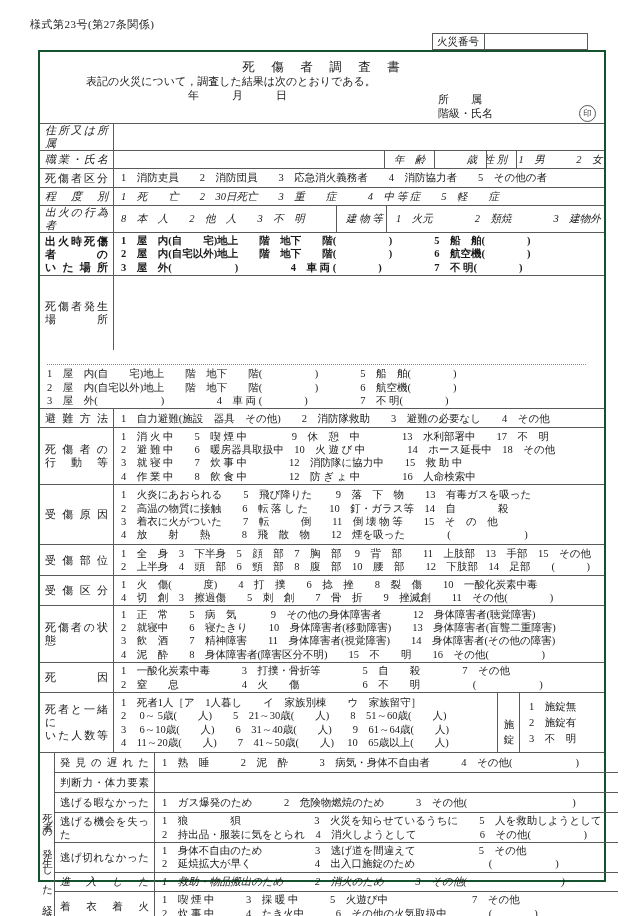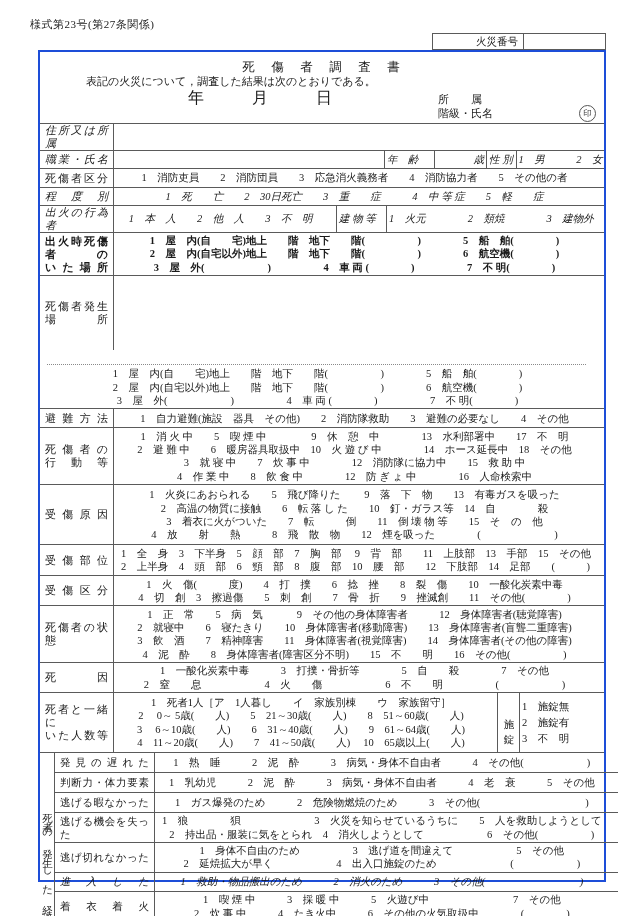--- a/index.html
+++ b/index.html
@@ -1,42 +1,42 @@
 <!DOCTYPE html>
 <html><head>
 <meta charset="utf-8">
 <style>
   html,body{margin:0;padding:0;background:#ffffff;}
   body{width:630px;height:916px;font-family:"Liberation Serif","DejaVu Serif",serif;color:#1a1a1a;-webkit-font-smoothing:antialiased;}
   .sheet{position:relative;width:630px;height:916px;background:#fff;overflow:hidden;}
   .form-no{position:absolute;left:30px;top:17px;font-size:11px;letter-spacing:.5px;}
   
-  .fire-box{position:absolute;left:432px;top:33px;width:174px;height:17px;display:flex;border:1px solid #5a5a5a;box-sizing:border-box;background:#fff;padding-left:39px;}
+  .fire-box{position:absolute;left:432px;top:33px;width:156px;height:17px;display:flex;border:1px solid #5a5a5a;box-sizing:border-box;background:#fff;}
   .fire-box .fb-label{width:52px;border-right:1px solid #5a5a5a;font-size:10.5px;line-height:15px;padding-left:4px;box-sizing:border-box;}
   .fire-box .fb-value{flex:1;}
   
-  .form{position:absolute;left:38px;top:50px;width:568px;height:832px;border:2px solid #1d4ed8;box-sizing:border-box;background:#fff;}
+  .form{position:absolute;left:38px;top:50px;width:568px;height:832px;border:2px solid #14532d;box-sizing:border-box;background:#fff;}
   .row{display:flex;border-top:1px solid #5a5a5a;box-sizing:border-box;align-items:stretch;}
   .row.first{border-top:none;}
   .label-cell{width:74px;flex:0 0 74px;border-right:1px solid #5a5a5a;box-sizing:border-box;display:flex;flex-direction:column;justify-content:center;padding:0 5px;font-size:11px;}
   .jl{display:block;text-align:justify;text-align-last:justify;line-height:13px;}
-  .content-cell{flex:1;display:flex;flex-direction:column;justify-content:center;padding:1px 16px 1px 7px;font-size:10.5px;white-space:pre;overflow:hidden;box-sizing:border-box;text-align:center;}
+  .content-cell{flex:1;display:flex;flex-direction:column;justify-content:center;padding:1px 16px 1px 7px;font-size:10.5px;white-space:pre;overflow:hidden;box-sizing:border-box;}
   .cl{line-height:13.4px;}
-  .subcell{border-left:1px solid #5a5a5a;box-sizing:border-box;display:flex;flex-direction:column;justify-content:center;font-size:10.5px;white-space:pre;overflow:hidden;padding:0 2px;}
+  .subcell{border-left:1px solid #5a5a5a;box-sizing:border-box;display:flex;flex-direction:column;justify-content:center;font-size:10.5px;white-space:pre;overflow:hidden;padding:0 9px;}
   .dotted{border-bottom:1px dotted #8a8a8a;height:0;margin:1px 2px 2px 0;}
   .spacer{height:11px;}
   
   .h18{min-height:18px;font-style:italic;} .h19{min-height:19px;} .h28{min-height:28px;} .h30{min-height:30px;}
   .h31{min-height:31px;} .h40{min-height:40px;font-weight:bold;} .h57{min-height:57px;} .h58{min-height:58px;flex-direction:column;}
   .h60{min-height:60px;} .h71{min-height:71px;}
   
   .title-block{position:relative;height:71px;box-sizing:border-box;font-size:11px;}
   .tb-title{position:absolute;left:0;right:0;top:7px;text-align:center;font-size:12.5px;letter-spacing:2px;}
   .tb-intro{position:absolute;left:46px;top:22px;font-size:11px;}
-  .tb-date{position:absolute;left:148px;top:36px;font-size:16px;text-align:right;}
+  .tb-date{position:absolute;left:148px;top:36px;font-size:11px;text-align:right;}
   .tb-right{position:absolute;left:398px;top:40px;font-size:11px;line-height:14px;white-space:pre;}
   .seal{position:absolute;right:8px;top:53px;width:15px;height:15px;border:1px solid #555;border-radius:50%;font-size:8.5px;line-height:15px;text-align:center;color:#444;}
   
   .process{display:flex;border-top:1px solid #5a5a5a;}
   .v-col{flex:0 0 14px;border-right:1px solid #5a5a5a;box-sizing:border-box;display:flex;align-items:center;justify-content:center;}
   .v-text{writing-mode:vertical-rl;font-size:10.5px;letter-spacing:8px;padding-top:2px;}
   .p-rows{flex:1;display:flex;flex-direction:column;}
   .p-row{display:flex;border-top:1px solid #5a5a5a;}
   .p-row.first{border-top:none;}
   .p-label{flex:0 0 100px;border-right:1px solid #5a5a5a;box-sizing:border-box;display:flex;flex-direction:column;justify-content:center;padding:0 5px;font-size:10.5px;}
@@ -77,21 +77,21 @@
       <div class="content-cell"></div>
     </div>
 
     <div class="row h18">
       <div class="label-cell">
           <span class="jl">職業・氏名</span>
         </div>
       <div class="content-cell"></div>
       <div class="subcell" style="flex:0 0 50px;"><span class="cl">年　齢</span></div>
       <div class="subcell" style="flex:0 0 52px;align-items:flex-end;"><span class="cl">歳</span></div>
-      <div class="subcell" style="flex:0 0 30px;"><span class="cl">性 別</span></div>
+      <div class="subcell" style="flex:0 0 30px;align-items:flex-end;"><span class="cl">性 別</span></div>
       <div class="subcell" style="flex:0 0 88px;align-items:center;"><span class="cl">1　男　　　2　女</span></div>
     </div>
 
     <div class="row h19">
       <div class="label-cell">
           <span class="jl">死傷者区分</span>
         </div>
       <div class="content-cell"><span class="cl">1　消防吏員　　2　消防団員　　3　応急消火義務者　　4　消防協力者　　5　その他の者</span></div>
     </div>
 
@@ -99,21 +99,21 @@
       <div class="label-cell">
           <span class="jl">程度別</span>
         </div>
       <div class="content-cell"><span class="cl">1　死　　亡　　2　30日死亡　　3　重　　症　　　4　中 等 症　　5　軽　　症</span></div>
     </div>
 
     <div class="row h18">
       <div class="label-cell">
           <span class="jl">出火の行為者</span>
         </div>
-      <div class="content-cell" style="flex:0 0 222px;"><span class="cl">1　本　人　　2　他　人　　3　不　明</span></div>
+      <div class="content-cell" style="flex:0 0 222px;"><span class="cl">8　本　人　　2　他　人　　3　不　明</span></div>
       <div class="subcell" style="flex:0 0 50px;"><span class="cl">建 物 等</span></div>
       <div class="subcell" style="flex:1;"><span class="cl">1　火元　　　　2　類焼　　　　3　建物外</span></div>
     </div>
 
     <div class="row h40">
       <div class="label-cell">
         <span class="jl">出火時死傷者の</span>
         <span class="jl">いた場所</span>
       </div>
       <div class="content-cell">
@@ -239,21 +239,20 @@
           <div class="p-label">
               <span class="jl">発見の遅れた</span>
             </div>
           <div class="content-cell"><span class="cl">1　熟　睡　　　2　泥　酔　　　3　病気・身体不自由者　　　4　その他(　　　　　　)</span></div>
         </div>
 
         <div class="p-row h19">
           <div class="p-label">
               <span class="jl">判断力・体力要素</span>
             </div>
-          <div class="content-cell"><span class="cl">1　乳幼児　　　2　泥　酔　　　3　病気・身体不自由者　　　4　老　衰　　　5　その他</span></div>
         </div>
 
         <div class="p-row h19">
           <div class="p-label">
               <span class="jl">逃げる暇なかった</span>
             </div>
           <div class="content-cell"><span class="cl">1　ガス爆発のため　　　2　危険物燃焼のため　　　3　その他(　　　　　　　　　　)</span></div>
         </div>
 
         <div class="p-row h28">

